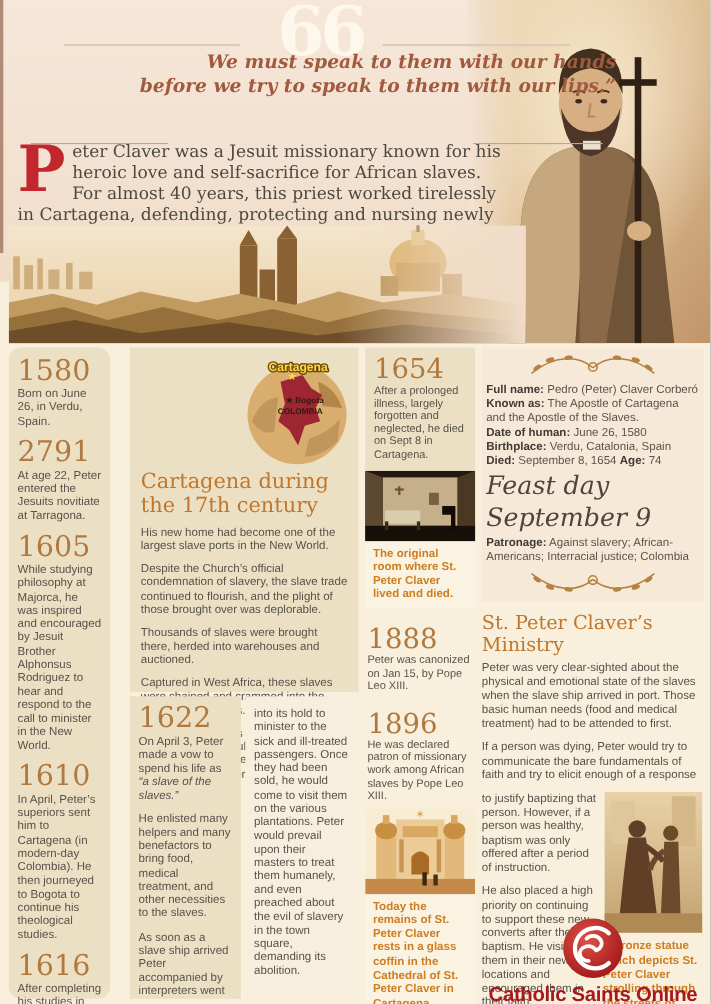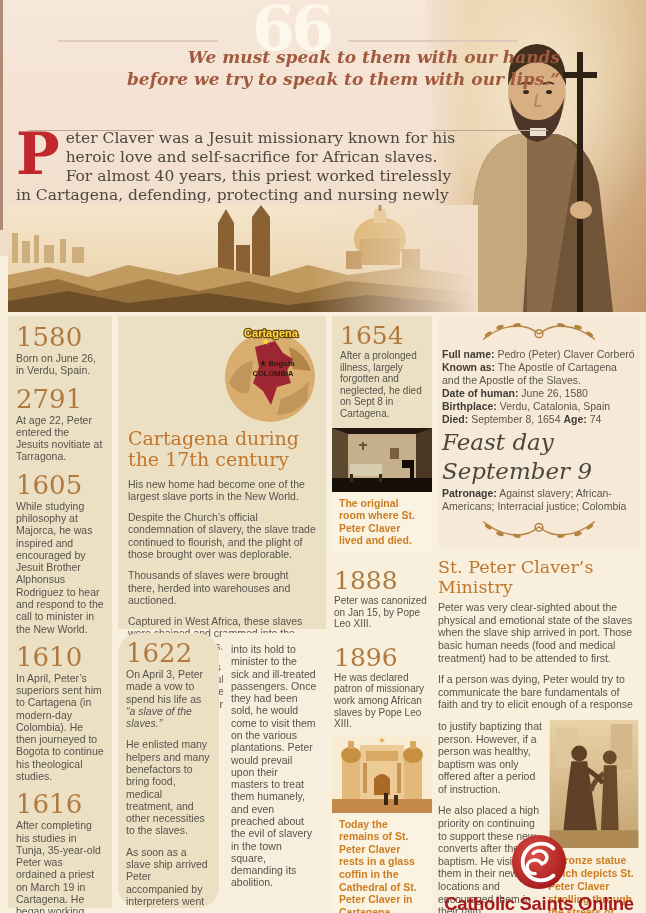--- a/index.html
+++ b/index.html
@@ -21,31 +21,31 @@
            font-family:"DejaVu Serif",serif; font-style:italic; font-weight:bold;
            font-size:17px; line-height:1.3; color:#a15a3e; }
   .title { position:absolute; top:88px; left:0; width:560px; text-align:center;
            font-family:"DejaVu Serif",serif; font-weight:normal; font-size:33px; color:#2e2b27; }
   .tline { position:absolute; top:130px; height:1px; background:#bba globe; background:#b9a693; }
   .tline.l { left:28px; width:125px; } .tline.r { left:430px; width:118px; }
   .intro { position:absolute; top:129px; left:16px; width:444px; font-family:"DejaVu Serif",serif;
            font-size:15.5px; line-height:1.22; color:#4c4840; }
   .dropcap { float:left; font-size:58px; line-height:.82; color:#c1272d; font-weight:bold; padding:2px 6px 0 0; }
   .cityscape { position:absolute; left:8px; top:205px; width:470px; height:107px; }
-  .col1 { position:absolute; left:8px; top:316px; width:104px; height:592px; background:#ece0c4; padding:8px 8px; }
+  .col1 { position:absolute; left:8px; top:316px; width:92px; height:592px; background:#ece0c4; padding:8px 8px;border-radius:11px; }
   .year { font-family:"DejaVu Serif",serif; font-size:26px; line-height:1; color:#b0793f; margin:9px 0 2px; }
   .year.first { margin-top:0; }
   .btxt { font-size:10.5px; line-height:1.17; color:#57534b; }
   .btxt p { margin-bottom:9px; } .btxt p:last-child { margin-bottom:0; }
 
   .col2 { position:absolute; left:118px; top:316px; width:208px; height:313px; background:#ece0c4; padding:9px 10px; }
   .sec-head { font-family:"DejaVu Serif",serif; font-size:19px; line-height:1.12; color:#c0762c; margin-bottom:7px; }
   .map-wrap { float:right; width:102px; height:102px; margin:-2px -5px 3px 3px; }
 
-  .sub1622L { position:absolute; left:118px; top:633px; width:101px; height:275px; background:#ece0c4; padding:7px 8px;border-radius:21px; }
+  .sub1622L { position:absolute; left:118px; top:633px; width:101px; height:275px; background:#ece0c4; padding:7px 8px; }
   .sub1622R { position:absolute; left:223px; top:633px; width:102px; height:275px; background:#f7eedd; padding:10px 8px; }
   .ital { font-style:italic; }
 
   .col4 { position:absolute; left:332px; top:316px; width:100px; }
   .col4 .btxt { font-size:10px; line-height:1.16; }
   .col4 .year { font-size:25px; }
   .panel1654 { background:#ece0c4; padding:7px 8px 8px; }
   .photo { width:100%; display:block; }
   .caption { background:#faf3e1; padding:5px 7px 6px; font-weight:bold; color:#cd7d22;
              font-size:10.5px; line-height:1.2; }

